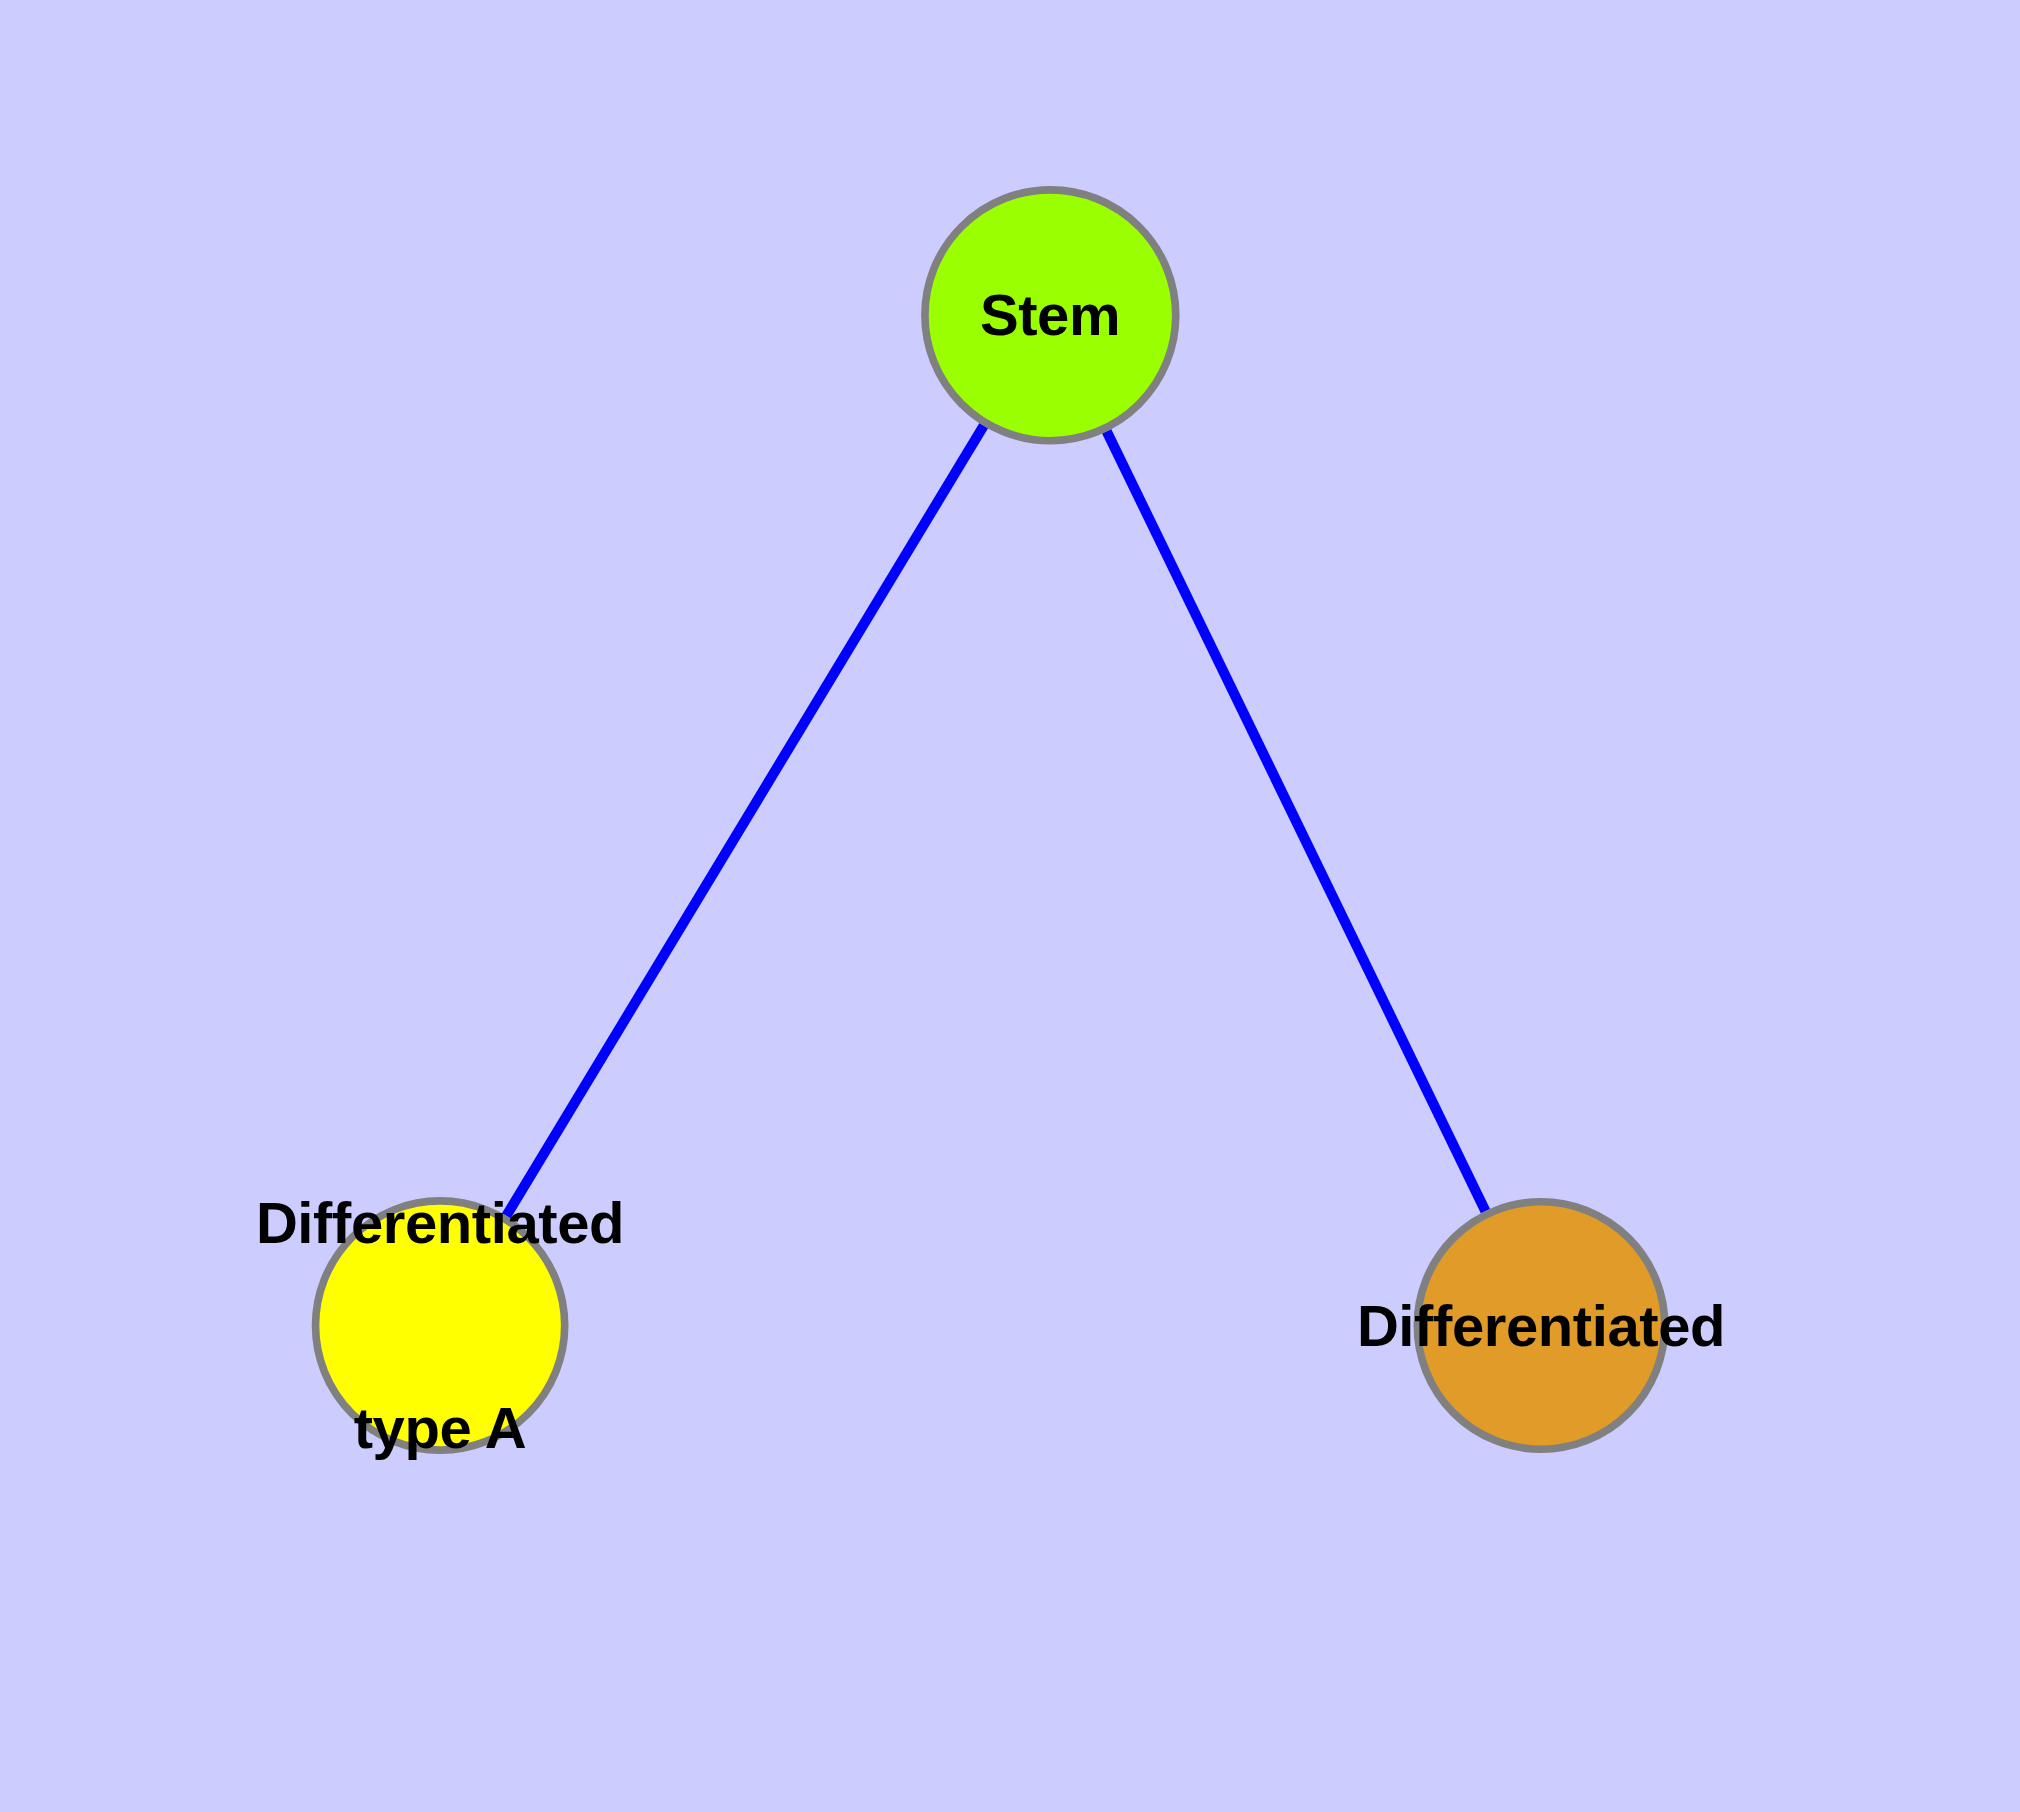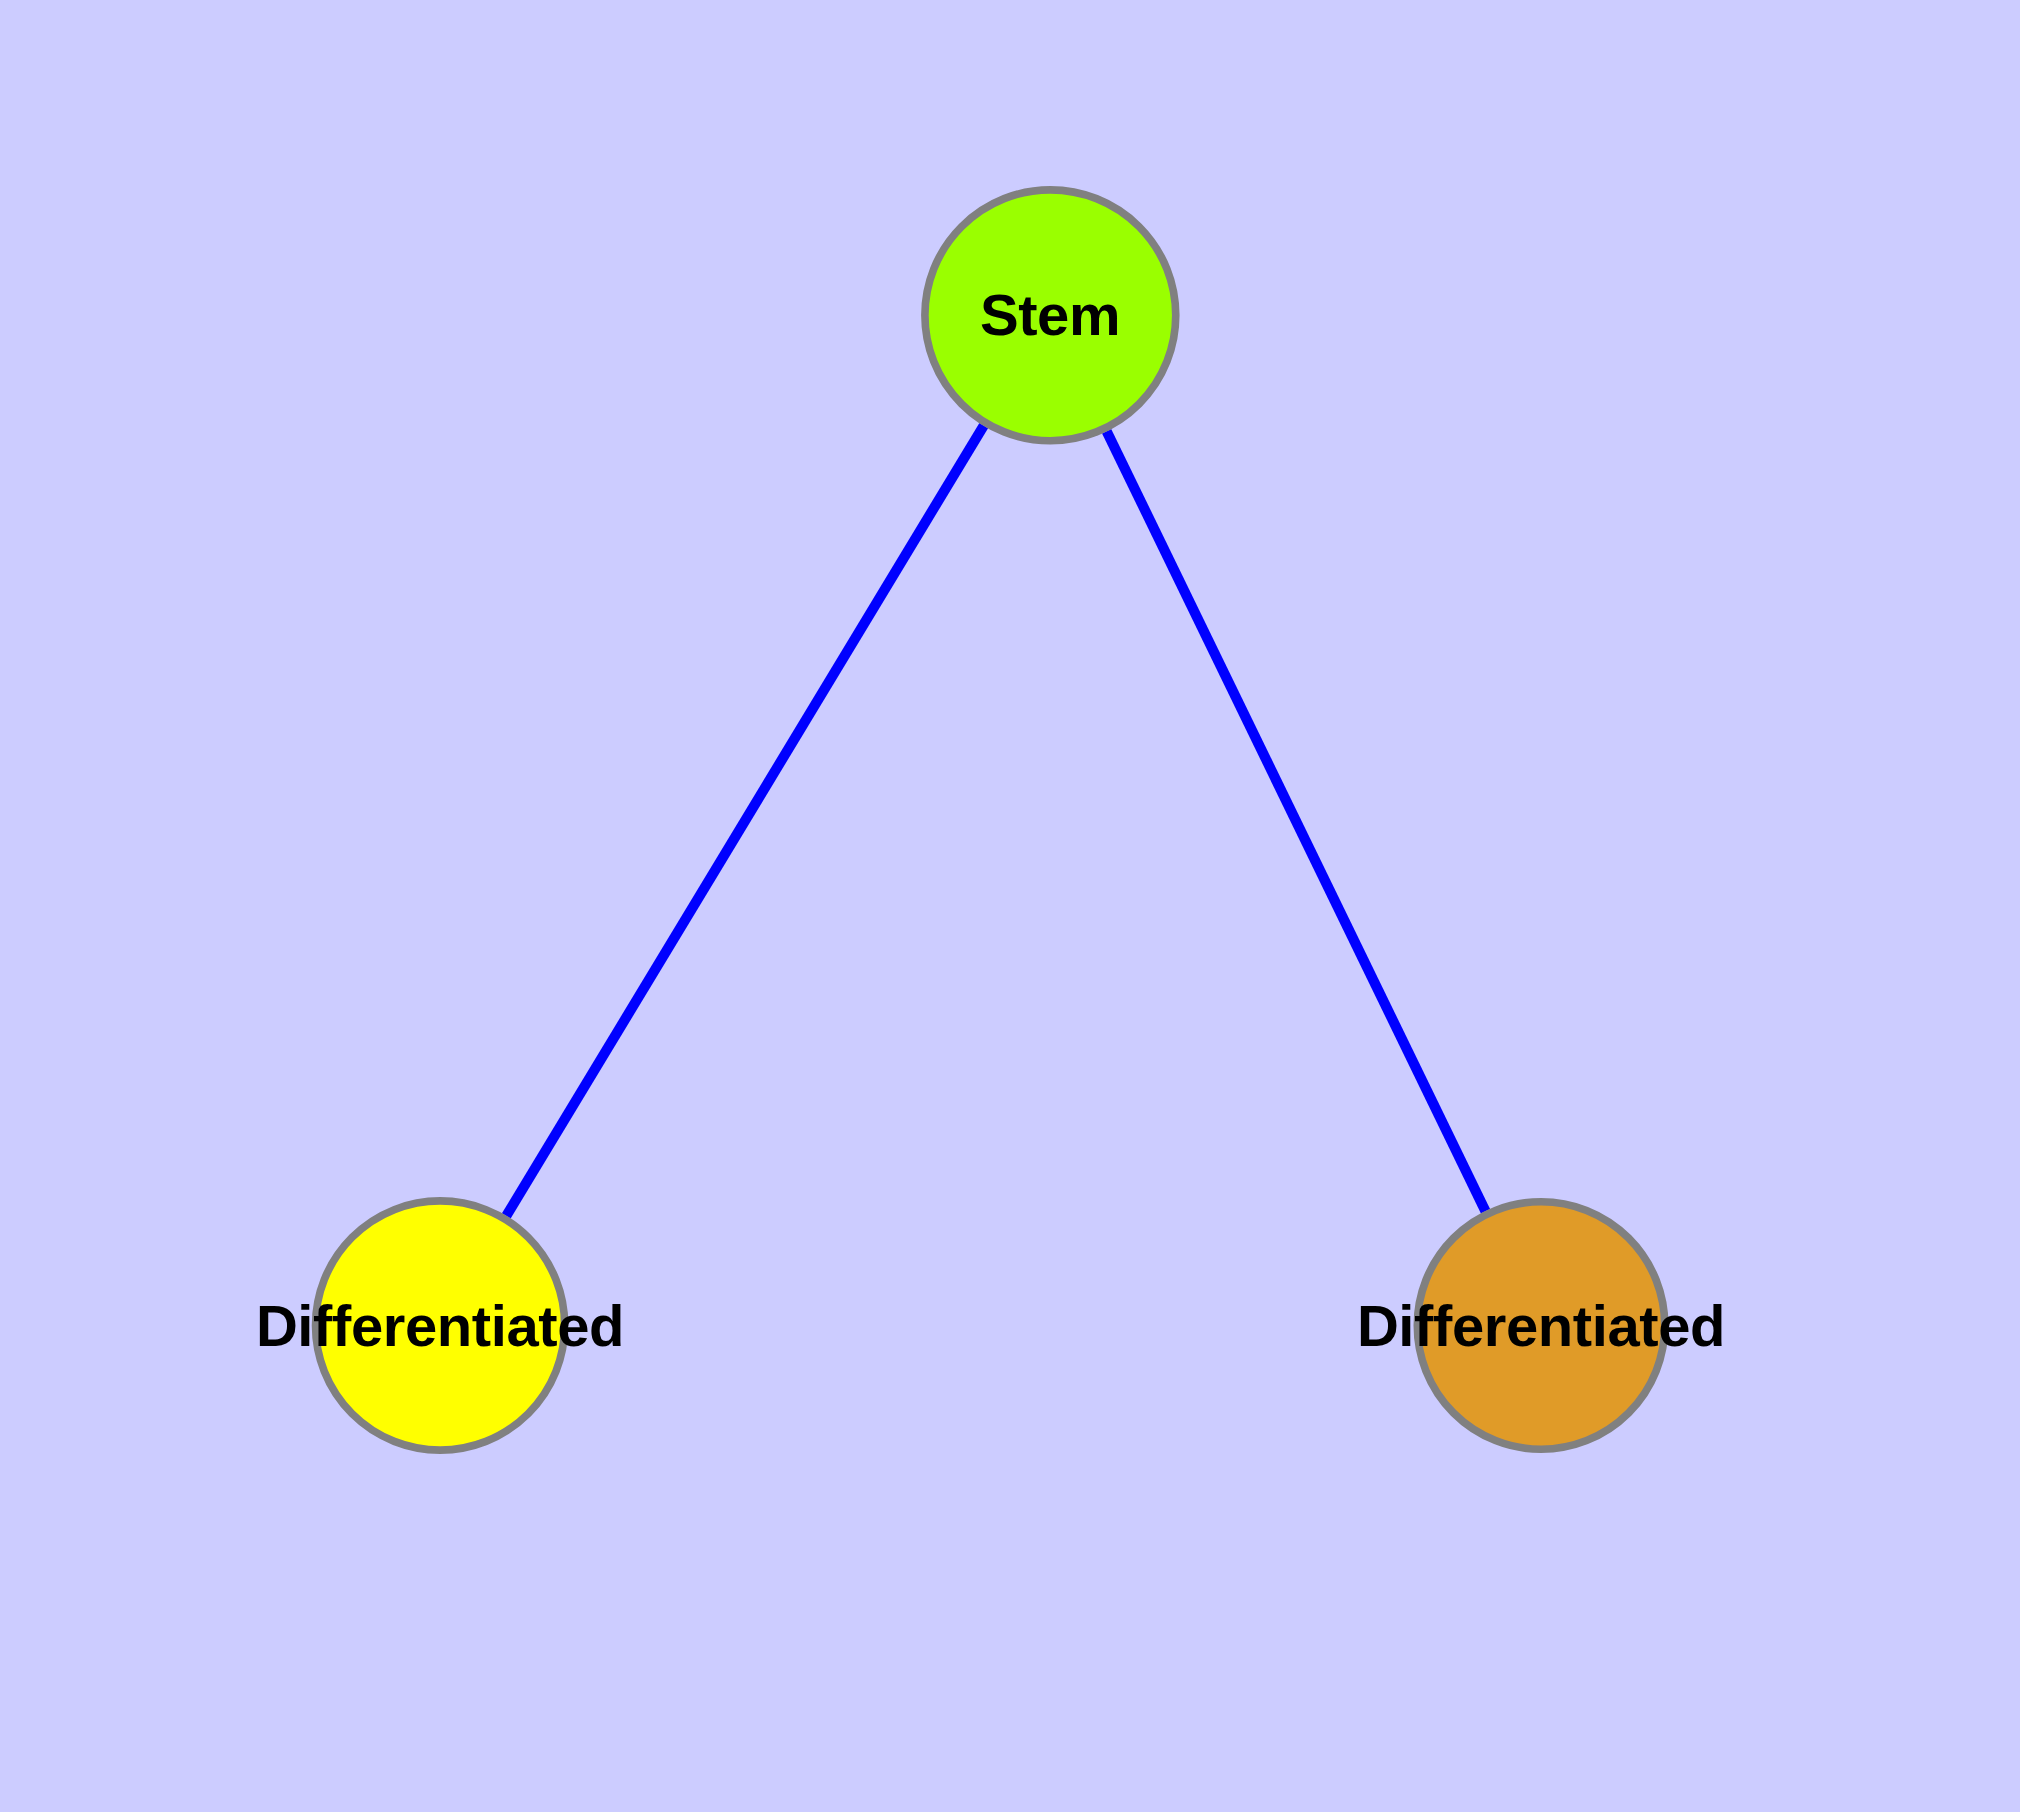--- a/index.html
+++ b/index.html
@@ -56,20 +56,21 @@
       <circle cx="1818" cy="1564" r="146" fill="#e09b28" stroke="#808080" stroke-width="9"></circle>
     </g>
   </svg>
 
   <div class="node-label" style="left:1050px; top:315px;">
     <div>Stem</div>
   </div>
 
   <div class="node-label" style="left:440px; top:1326px;">
     <div>Differentiated</div>
+    <div>type A</div>
   </div>
 
   <div class="node-label" style="left:1541px; top:1326px;">
     <div>Differentiated</div>
   </div>
 
 </div>
 
 
 </body></html>

